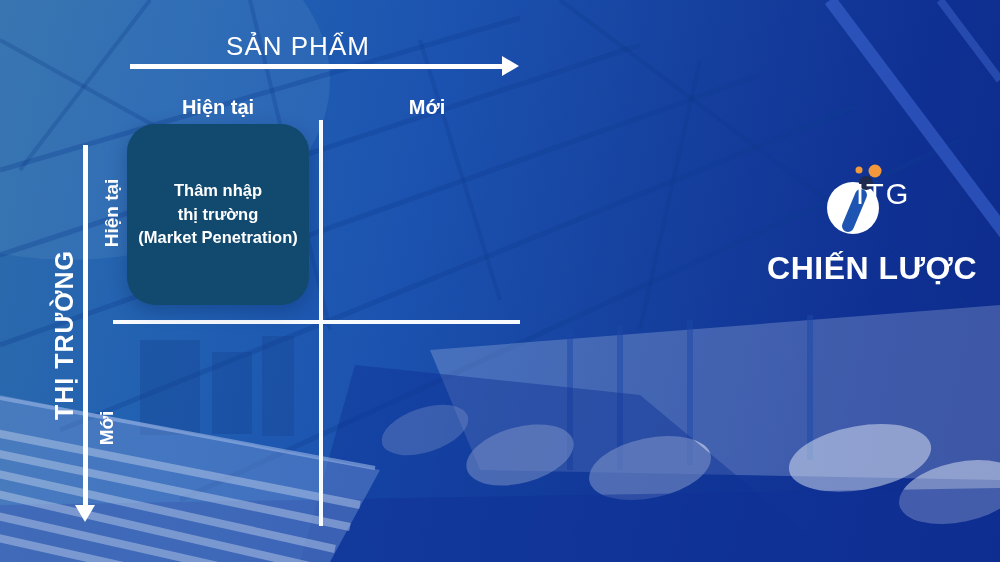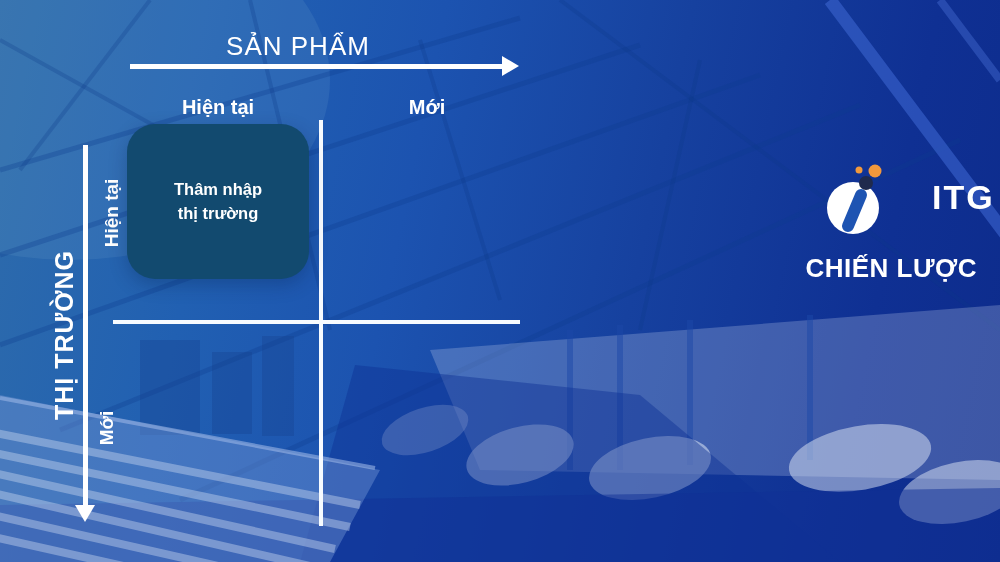--- a/index.html
+++ b/index.html
@@ -50,38 +50,38 @@
   .row-label.current{ left:112px; top:213px; }
   .row-label.new{ left:107px; top:428px; }
 
   
   .grid-line{ position:absolute; background:#f7fbff; }
   .grid-line.vertical{ left:319px; top:120px; width:4px; height:406px; }
   .grid-line.horizontal{ left:113px; top:320px; width:407px; height:4px; }
 
   
   .cell-box{
-    position:absolute; left:127px; top:124px; width:182px; height:155px;
+    position:absolute; left:127px; top:124px; width:182px; height:181px;
     background:#124a6f; border-radius:28px;
     display:flex; flex-direction:column; justify-content:center; align-items:center;
     text-align:center; color:#fff; font-weight:bold; font-size:16.5px; line-height:1.45;
     box-shadow:0 6px 18px rgba(5,25,60,0.25);
   }
 
   
   .logo-mark{ position:absolute; left:820px; top:158px; }
   .logo-text{
-    position:absolute; left:932px; top:178px;
-    font-size:34px; font-weight:bold; letter-spacing:2px; color:#fff;
+    position:absolute; left:856px; top:178px;
+    font-size:29px; font-weight:normal; letter-spacing:2px; color:#fff;
   }
 
   
   .slide-title{
     position:absolute; right:23px; top:247px; text-align:right;
-    font-size:26px; font-weight:bold; letter-spacing:0.5px; line-height:43px;
+    font-size:32px; font-weight:bold; letter-spacing:0.5px; line-height:43px;
     color:#fff; white-space:nowrap;
   }
 </style>
 </head>
 <body>
 
 <div class="stage">
 
   <svg class="bg-svg" viewBox="0 0 1000 562" preserveAspectRatio="none">
     <ellipse cx="70" cy="80" rx="260" ry="180" fill="#7fb0d8" opacity="0.14"></ellipse>
@@ -151,20 +151,21 @@
   <div class="arrow-v"></div>
   <div class="row-label current">Hiện tại</div>
   <div class="row-label new">Mới</div>
 
   <div class="grid-line vertical"></div>
   <div class="grid-line horizontal"></div>
 
   <div class="cell-box">
     <span>Thâm nhập</span>
     <span>thị trường</span>
+    <span>(Market Penetration)</span>
   </div>
 
   <svg class="logo-mark" width="70" height="84" viewBox="0 0 70 84">
     <circle cx="33" cy="50" r="26" fill="#ffffff"></circle>
     <line x1="41" y1="37" x2="28" y2="68" stroke="#1e54b2" stroke-width="12" stroke-linecap="round"></line>
     <circle cx="46" cy="25" r="7" fill="#1f2a4d"></circle>
     <circle cx="55" cy="13" r="6.5" fill="#f2993c"></circle>
     <circle cx="39" cy="12" r="3.5" fill="#f2993c"></circle>
   </svg>
   <span class="logo-text">ITG</span>

